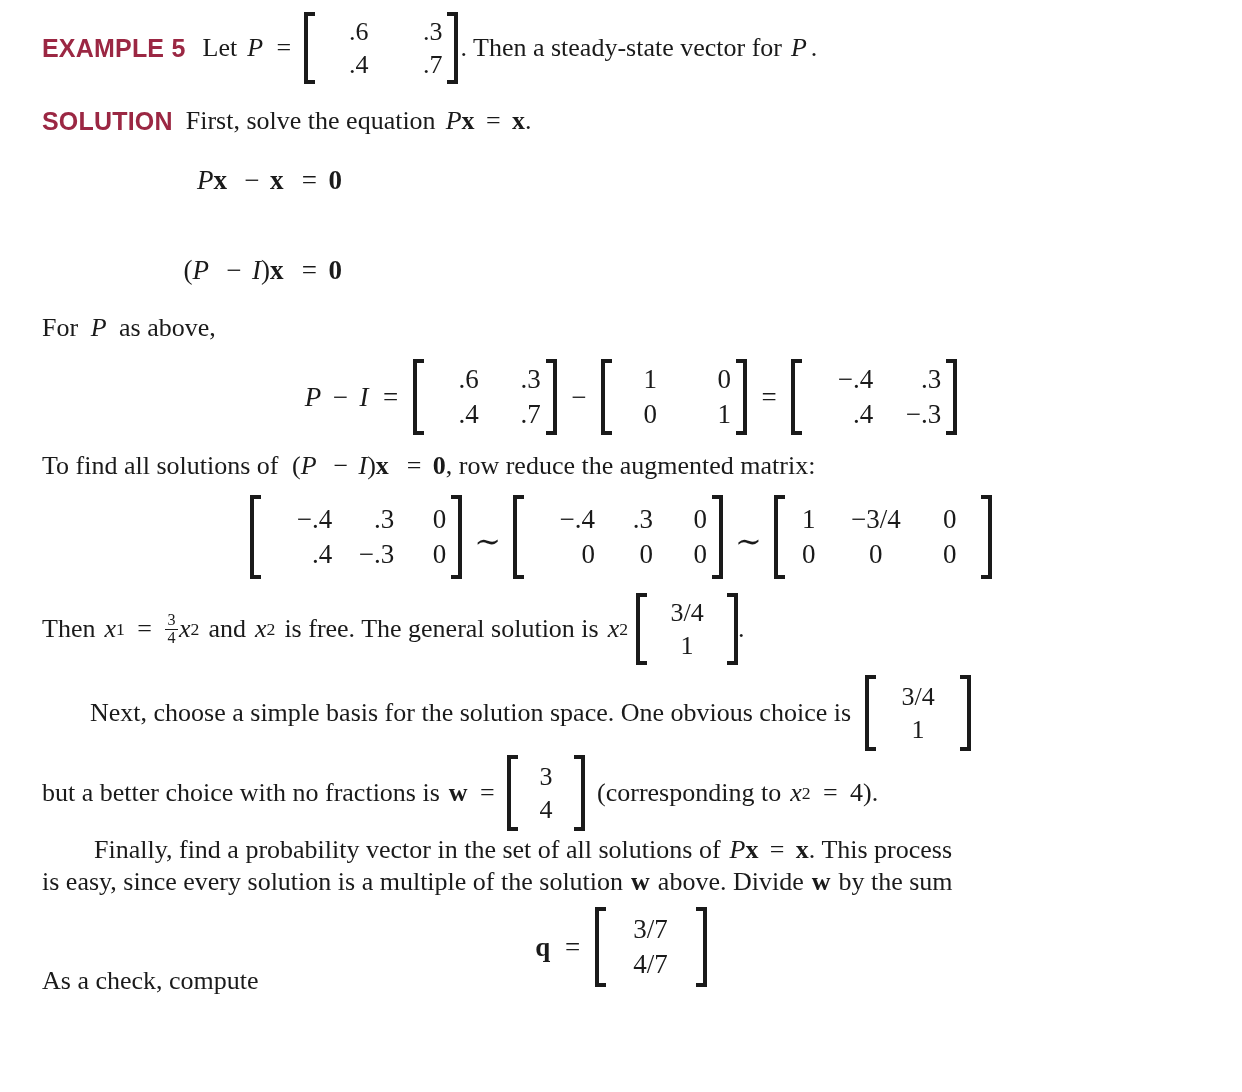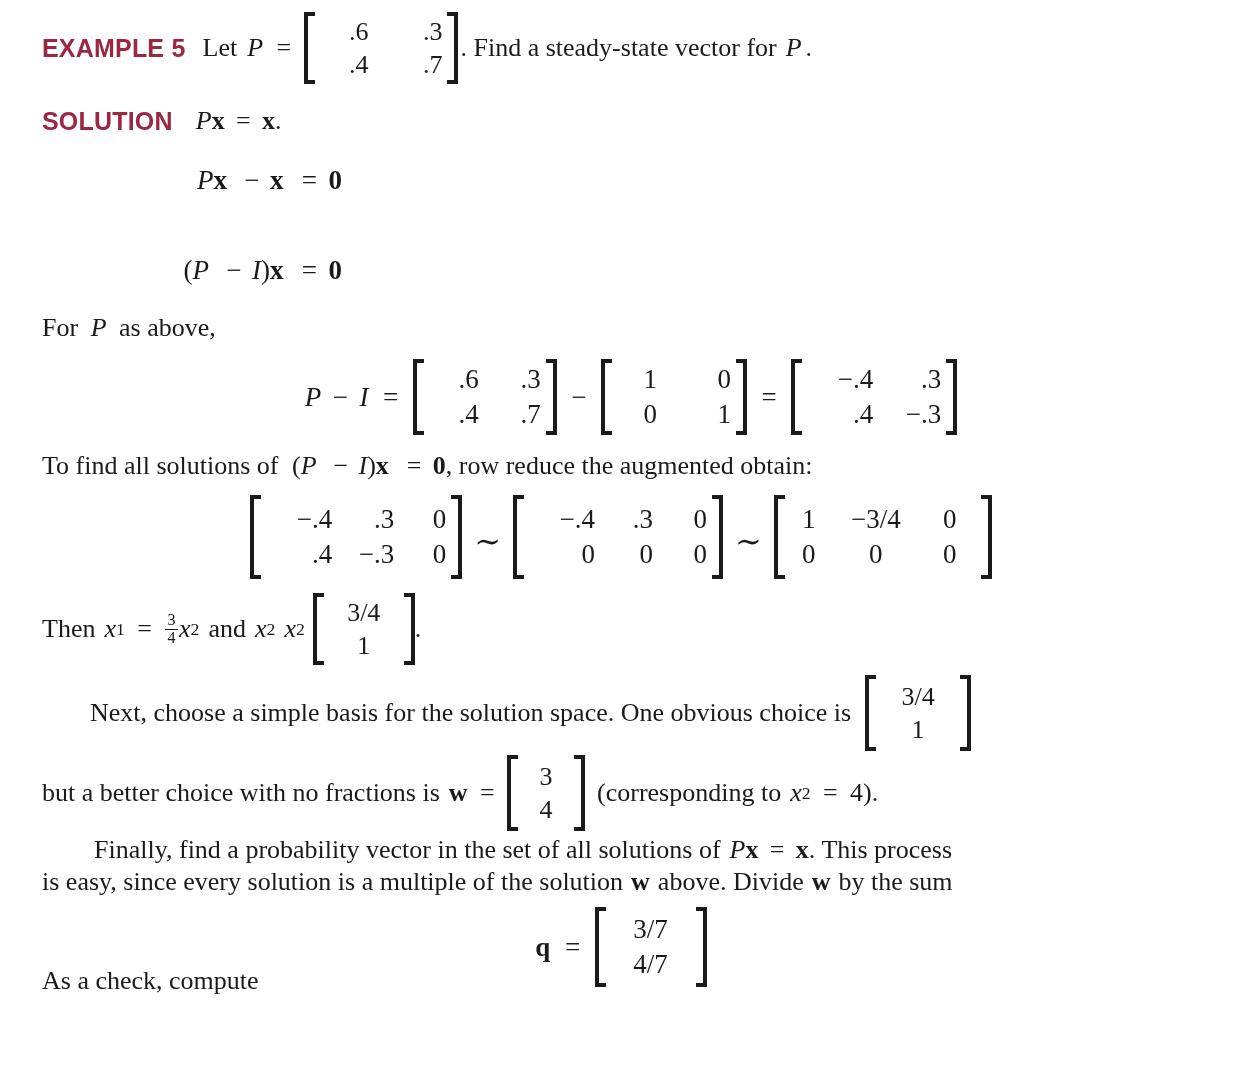--- a/index.html
+++ b/index.html
@@ -142,27 +142,28 @@
             <span class="mcell" style="width:48px">.4</span>
             <span class="mcell" style="width:74px">.7</span>
           </span>
       </span>
       <span class="brk r">
           <i class="t"></i>
           <i class="b"></i>
         </span>
     </span>
 
-    <span style="margin-left:2px">. Find a steady-state vector for</span>
+    <span style="margin-left:2px">. Then a steady-state vector for</span>
     <span class="mi" style="margin-left:9px">P</span>
     <span style="margin-left:4px">.</span>
   </div>
 
   <div class="solution-line">
     <span class="hd" style="color:#9B2743">SOLUTION</span>
+    <span>First, solve the equation</span>
     <span class="mi" style="margin-left:10px">P</span>
     <span class="mb">x</span>
     <span class="op" style="margin:0 8px">=</span>
     <span class="mb">x</span>
     <span>.</span>
   </div>
 
   <div class="eqblock">
 
     <div class="eqrow">
@@ -262,21 +263,21 @@
           <i class="t"></i>
           <i class="b"></i>
         </span>
     </span>
   </div>
 
   <div class="para" style="margin-top:16px">
     <span>To find all solutions of</span>
     <span style="margin-left:7px">(</span><span class="mi">P</span>
     <span class="op" style="margin:0 7px">−</span><span class="mi">I</span><span>)</span><span class="mb">x</span>
-    <span class="op" style="margin:0 8px">=</span><span class="mb">0</span><span>, row reduce the augmented obtain:</span>
+    <span class="op" style="margin:0 8px">=</span><span class="mb">0</span><span>, row reduce the augmented matrix:</span>
   </div>
 
   <div class="center-eq" style="margin-top:14px; font-size:27px">
 
     <span class="mat" style="height:84px">
       <span class="brk l">
           <i class="t"></i>
           <i class="b"></i>
         </span>
       <span class="mrows">
@@ -355,20 +356,21 @@
     <span class="op" style="margin:0 9px">=</span>
     <span class="frac">
       <span class="num">3</span>
       <span class="den">4</span>
     </span>
     <span class="mi">x</span>
       <sub style="font-size:.68em">2</sub>
     <span style="margin-left:9px">and</span>
     <span class="mi" style="margin-left:9px">x</span>
       <sub style="font-size:.68em">2</sub>
+    <span style="margin-left:9px">is free. The general solution is</span>
     <span class="mi" style="margin-left:9px">x</span>
       <sub style="font-size:.68em">2</sub>
 
     <span class="mat" style="height:72px; margin-left:8px">
       <span class="brk l">
           <i class="t"></i>
           <i class="b"></i>
         </span>
       <span class="mrows" style="padding:4px 6px">
         <span class="mrow">

